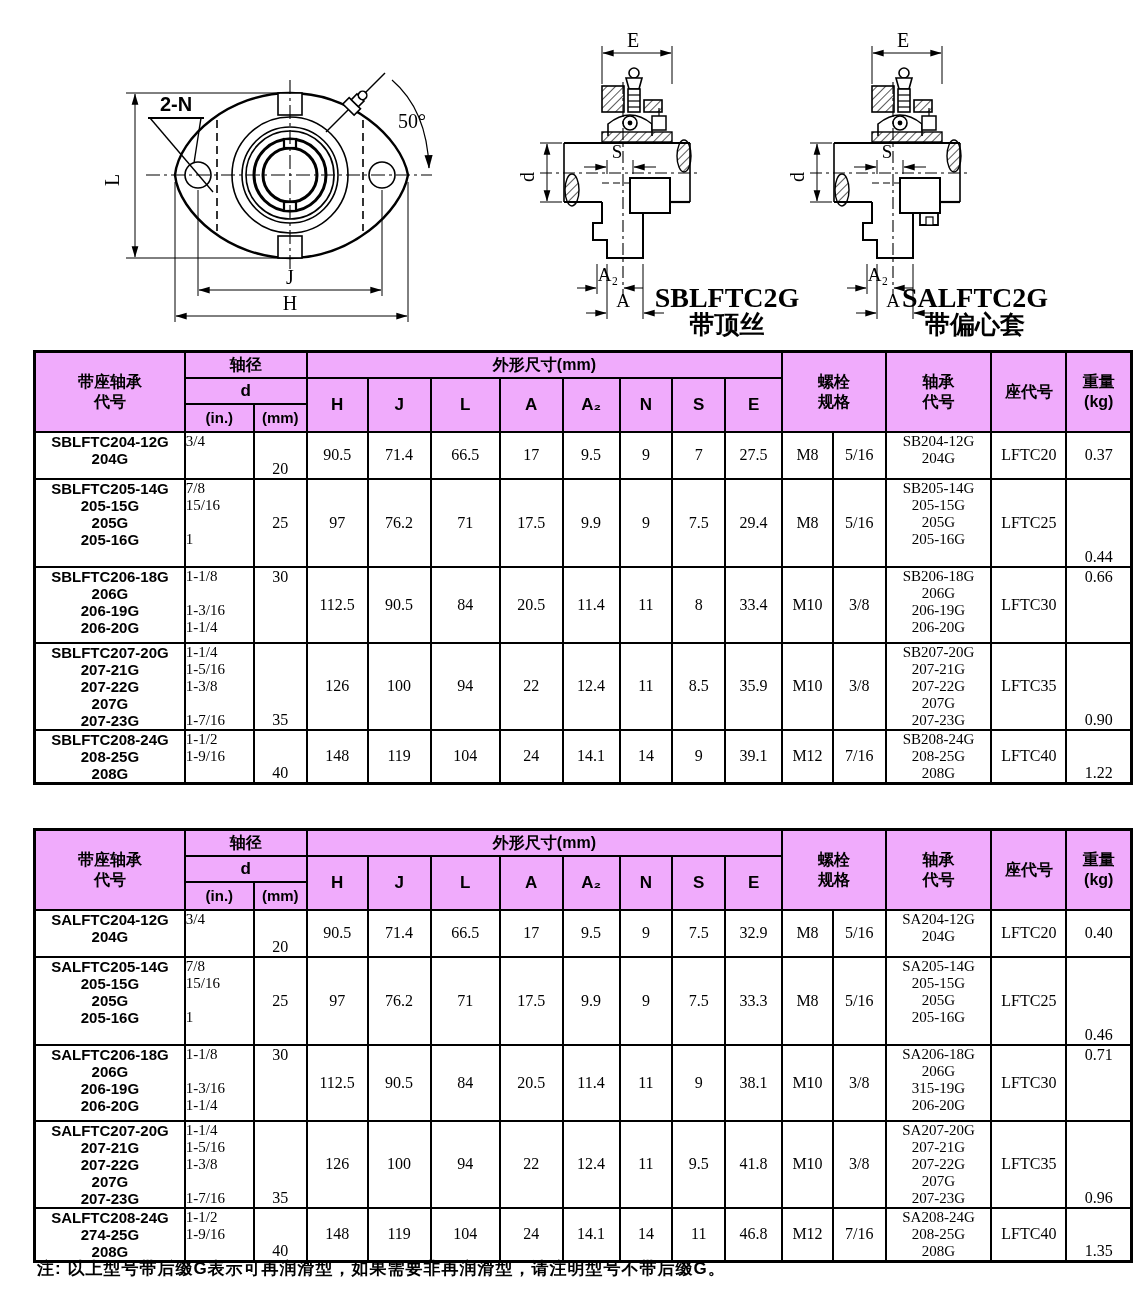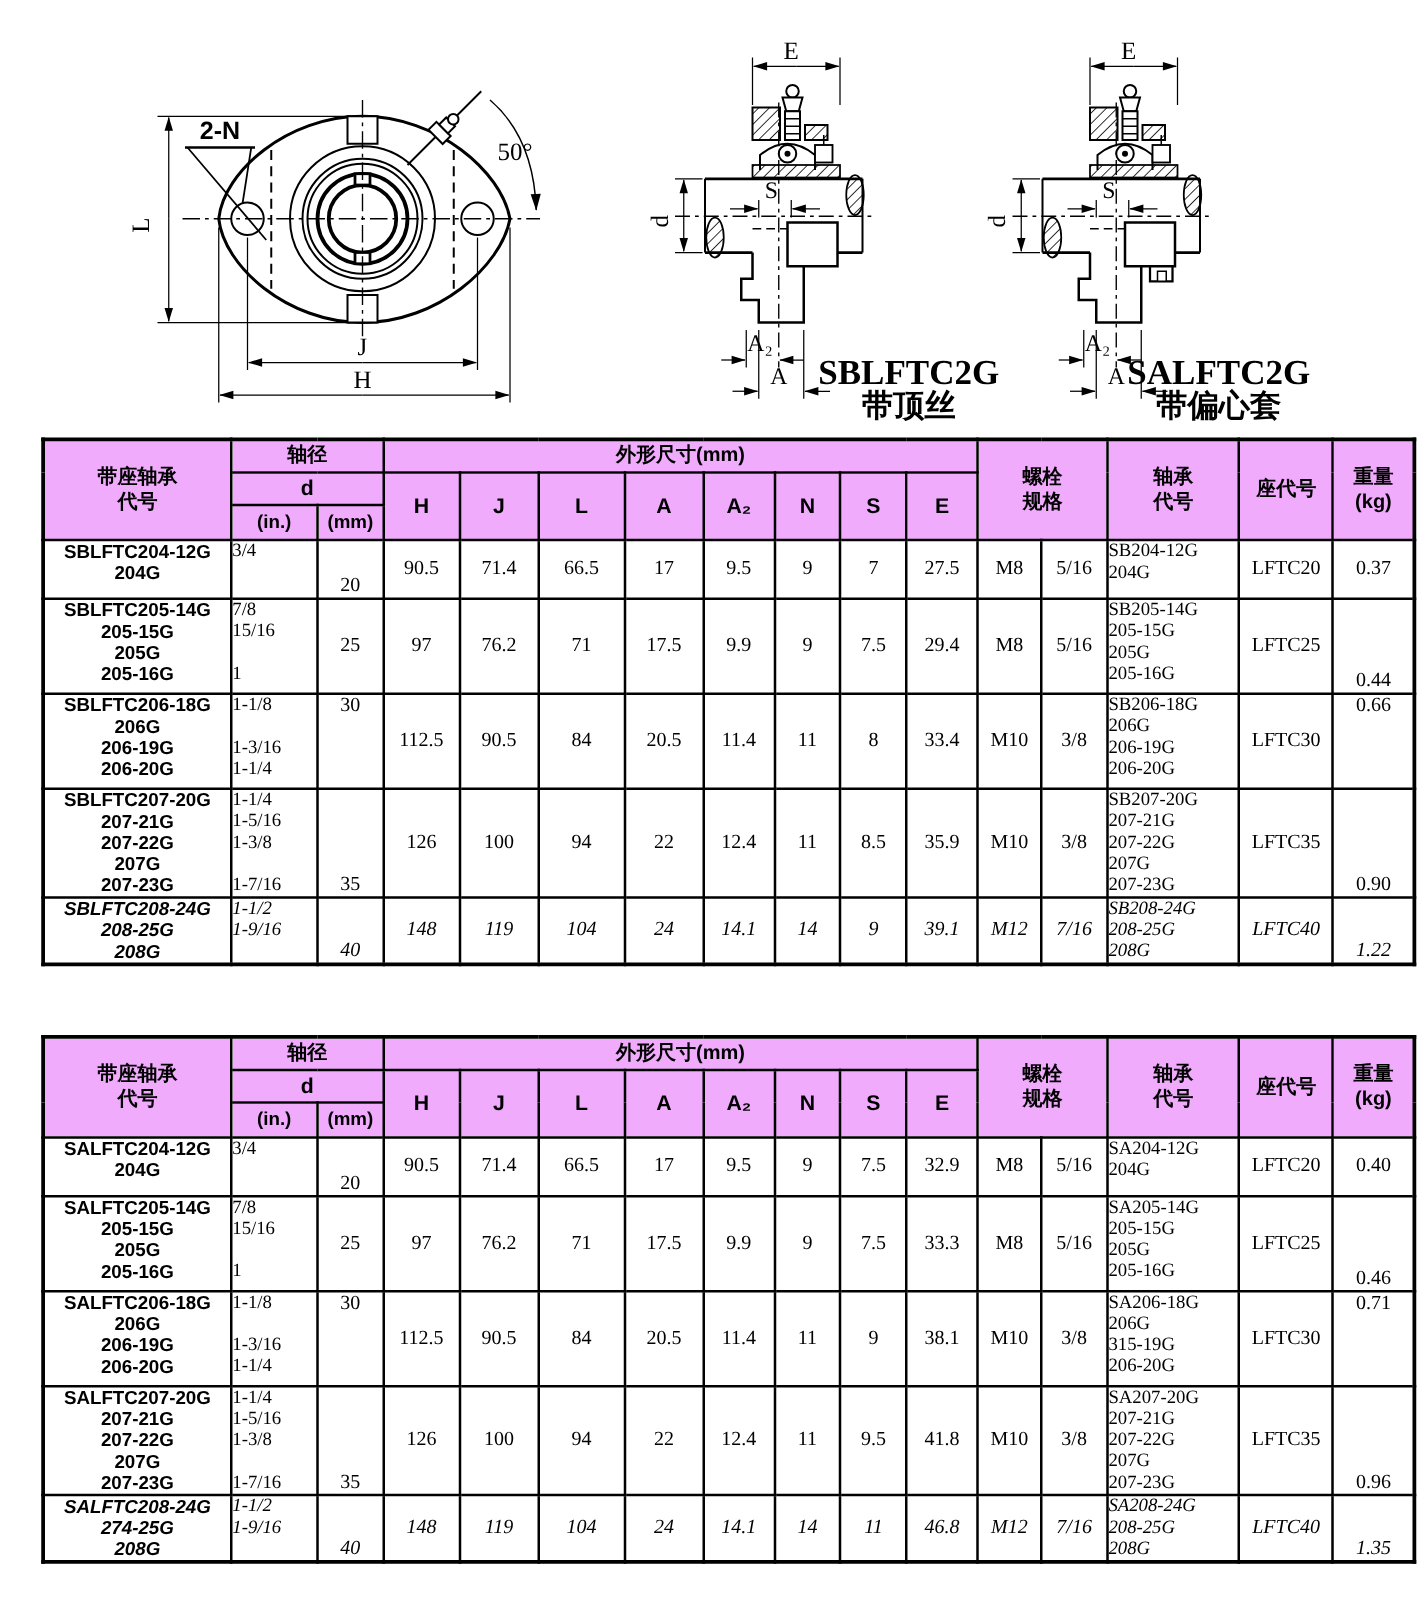--- a/index.html
+++ b/index.html
@@ -13,30 +13,30 @@
   .t1{top:350px;}
   .t2{top:828px;}
   table.spec{border-collapse:collapse;table-layout:fixed;width:1100px;border:3px solid #000;background:#fff;}
   table.spec th,table.spec td{border:2px solid #000;padding:0;overflow:hidden;}
   table.spec thead th{background:#f0abfc;text-align:center;vertical-align:middle;}
   .th-cjk{font-size:16px;font-weight:bold;white-space:pre-line;line-height:20px;}
   .th-lat{font-size:17px;font-weight:bold;}
   .th-sm{font-size:15px;font-weight:bold;}
   .hr1{height:26px;}.hr2{height:26px;}.hr3{height:28px;}
   tbody tr:nth-child(1){height:47px;}
-  tbody tr:nth-child(2){height:76px;}
+  tbody tr:nth-child(2){height:88px;}
   tbody tr:nth-child(3){height:76px;}
   tbody tr:nth-child(4){height:86px;}
-  tbody tr:nth-child(5){height:54px;font-style:italic;}
+  tbody tr:nth-child(5){height:54px;}
   td.num{font-family:"Liberation Serif",serif;font-size:16px;text-align:center;vertical-align:middle;}
   td.cell-code{font-family:"Liberation Sans",sans-serif;font-weight:bold;font-size:15px;line-height:17px;
                text-align:center;vertical-align:top;padding:3px 4px 0 2px;white-space:pre-line;}
   td.cell-in{font-family:"Liberation Serif",serif;font-size:15px;line-height:17px;text-align:left;
              vertical-align:top;padding:3px 0 0 7px;white-space:pre-line;}
-  td.cell-bearing{font-family:"Liberation Serif",serif;font-size:15px;line-height:17px;text-align:left;
+  td.cell-bearing{font-family:"Liberation Serif",serif;font-size:15px;line-height:17px;text-align:center;
                   vertical-align:top;padding:2px 16px 0 0;white-space:pre-line;}
   td.va-top{vertical-align:top;padding-top:6px;}
   td.va-mid{vertical-align:middle;}
   td.va-low{vertical-align:bottom;padding-bottom:12px;}
   td.va-low2{vertical-align:bottom;padding-bottom:16px;}
   td.va-bot{vertical-align:bottom;padding-bottom:5px;margin-top:16px;}
   .note{position:absolute;left:37px;top:1257px;font-size:17px;font-weight:bold;
         font-family:"Liberation Sans",sans-serif;letter-spacing:1px;}
   svg text{font-family:"Liberation Serif",serif;fill:#000;}
   svg .lab{font-size:20px;}
@@ -614,14 +614,15 @@
             <td class="cell-bearing">SA208-24G
 208-25G
 208G</td>
             <td class="num">LFTC40</td>
             <td class="num va-bot">1.35</td>
           </tr>
         </tbody>
     </table>
   </div>
 
+  <div class="note">注:  以上型号带后缀G表示可再润滑型，如果需要非再润滑型，请注明型号不带后缀G。</div>
 
 </div>
 
 </body></html>

